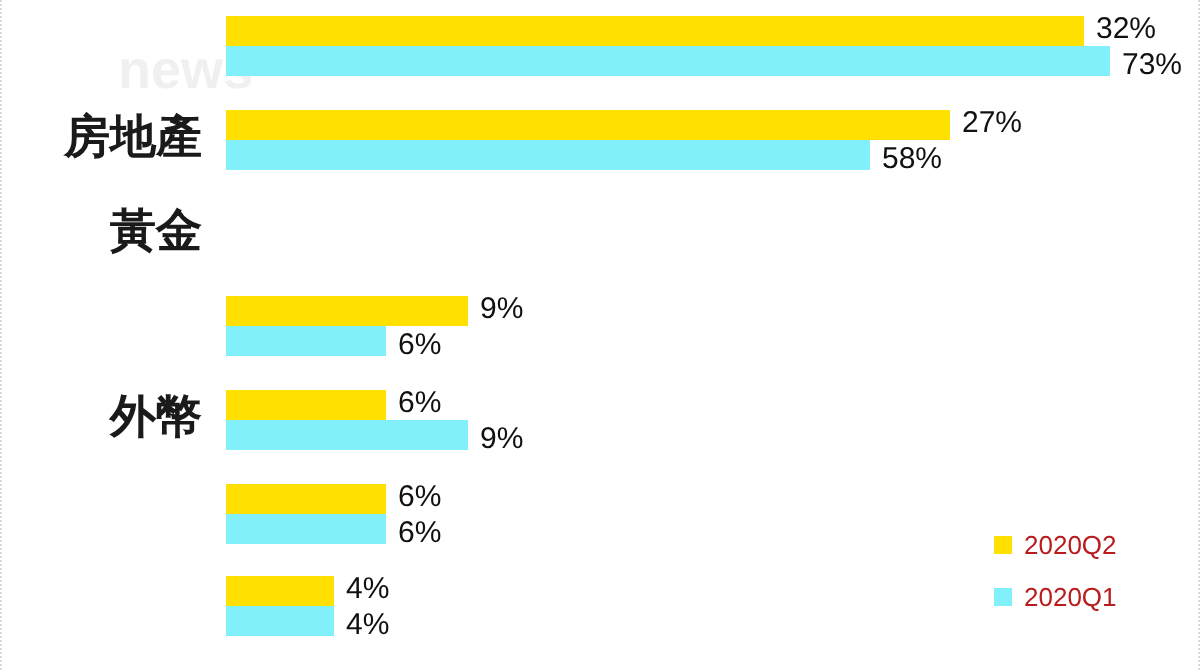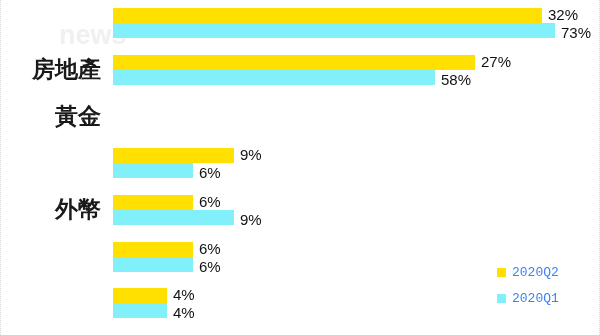--- a/index.html
+++ b/index.html
@@ -89,22 +89,22 @@
   .legend-swatch {
     width: 9px;
     height: 9px;
     margin-right: 6px;
     display: inline-block;
   }
   .legend-swatch.q2 { background: #ffe000; }
   .legend-swatch.q1 { background: #82f0fa; }
   .legend-label {
     font-size: 13px;
-    color: #3b82f6;
-    font-family: Liberation Mono, monospace;
+    color: #b91c1c;
+    font-family: Liberation Sans, sans-serif;
   }
 </style>
 </head>
 <body>
 
 <div id="chart-root">
 
   <div class="watermark">news</div>
 
   <div class="plot">

